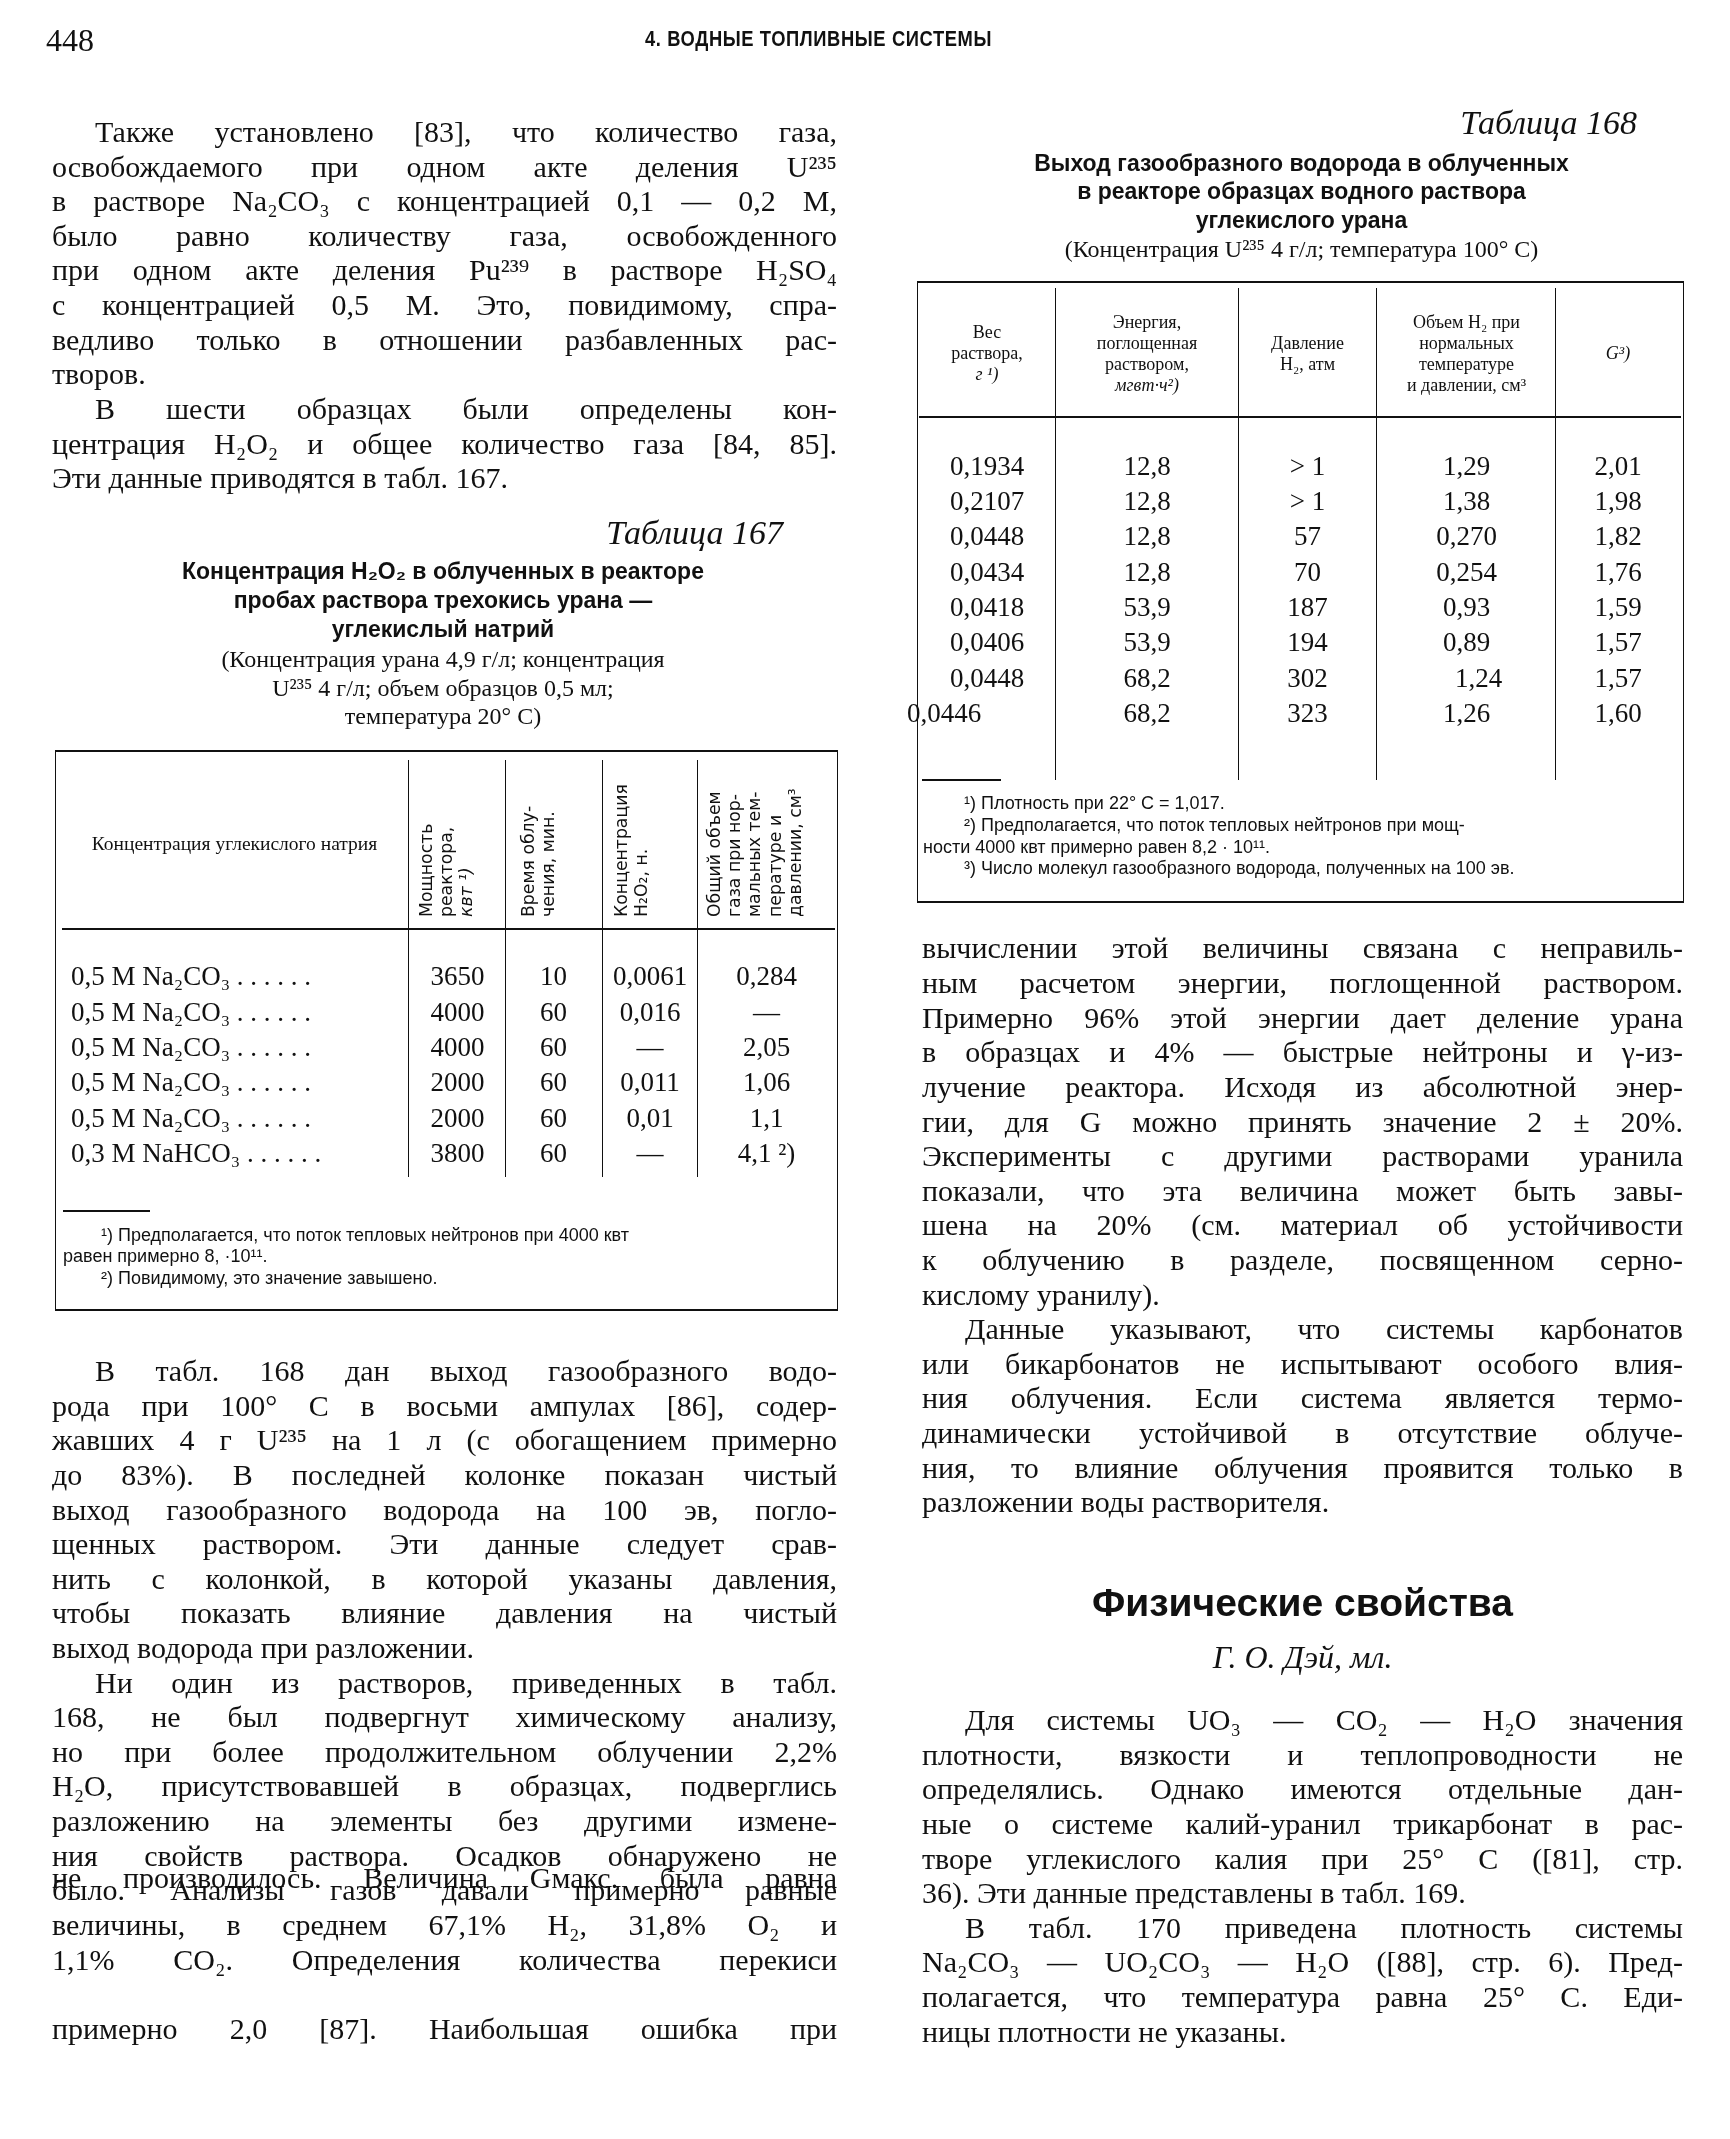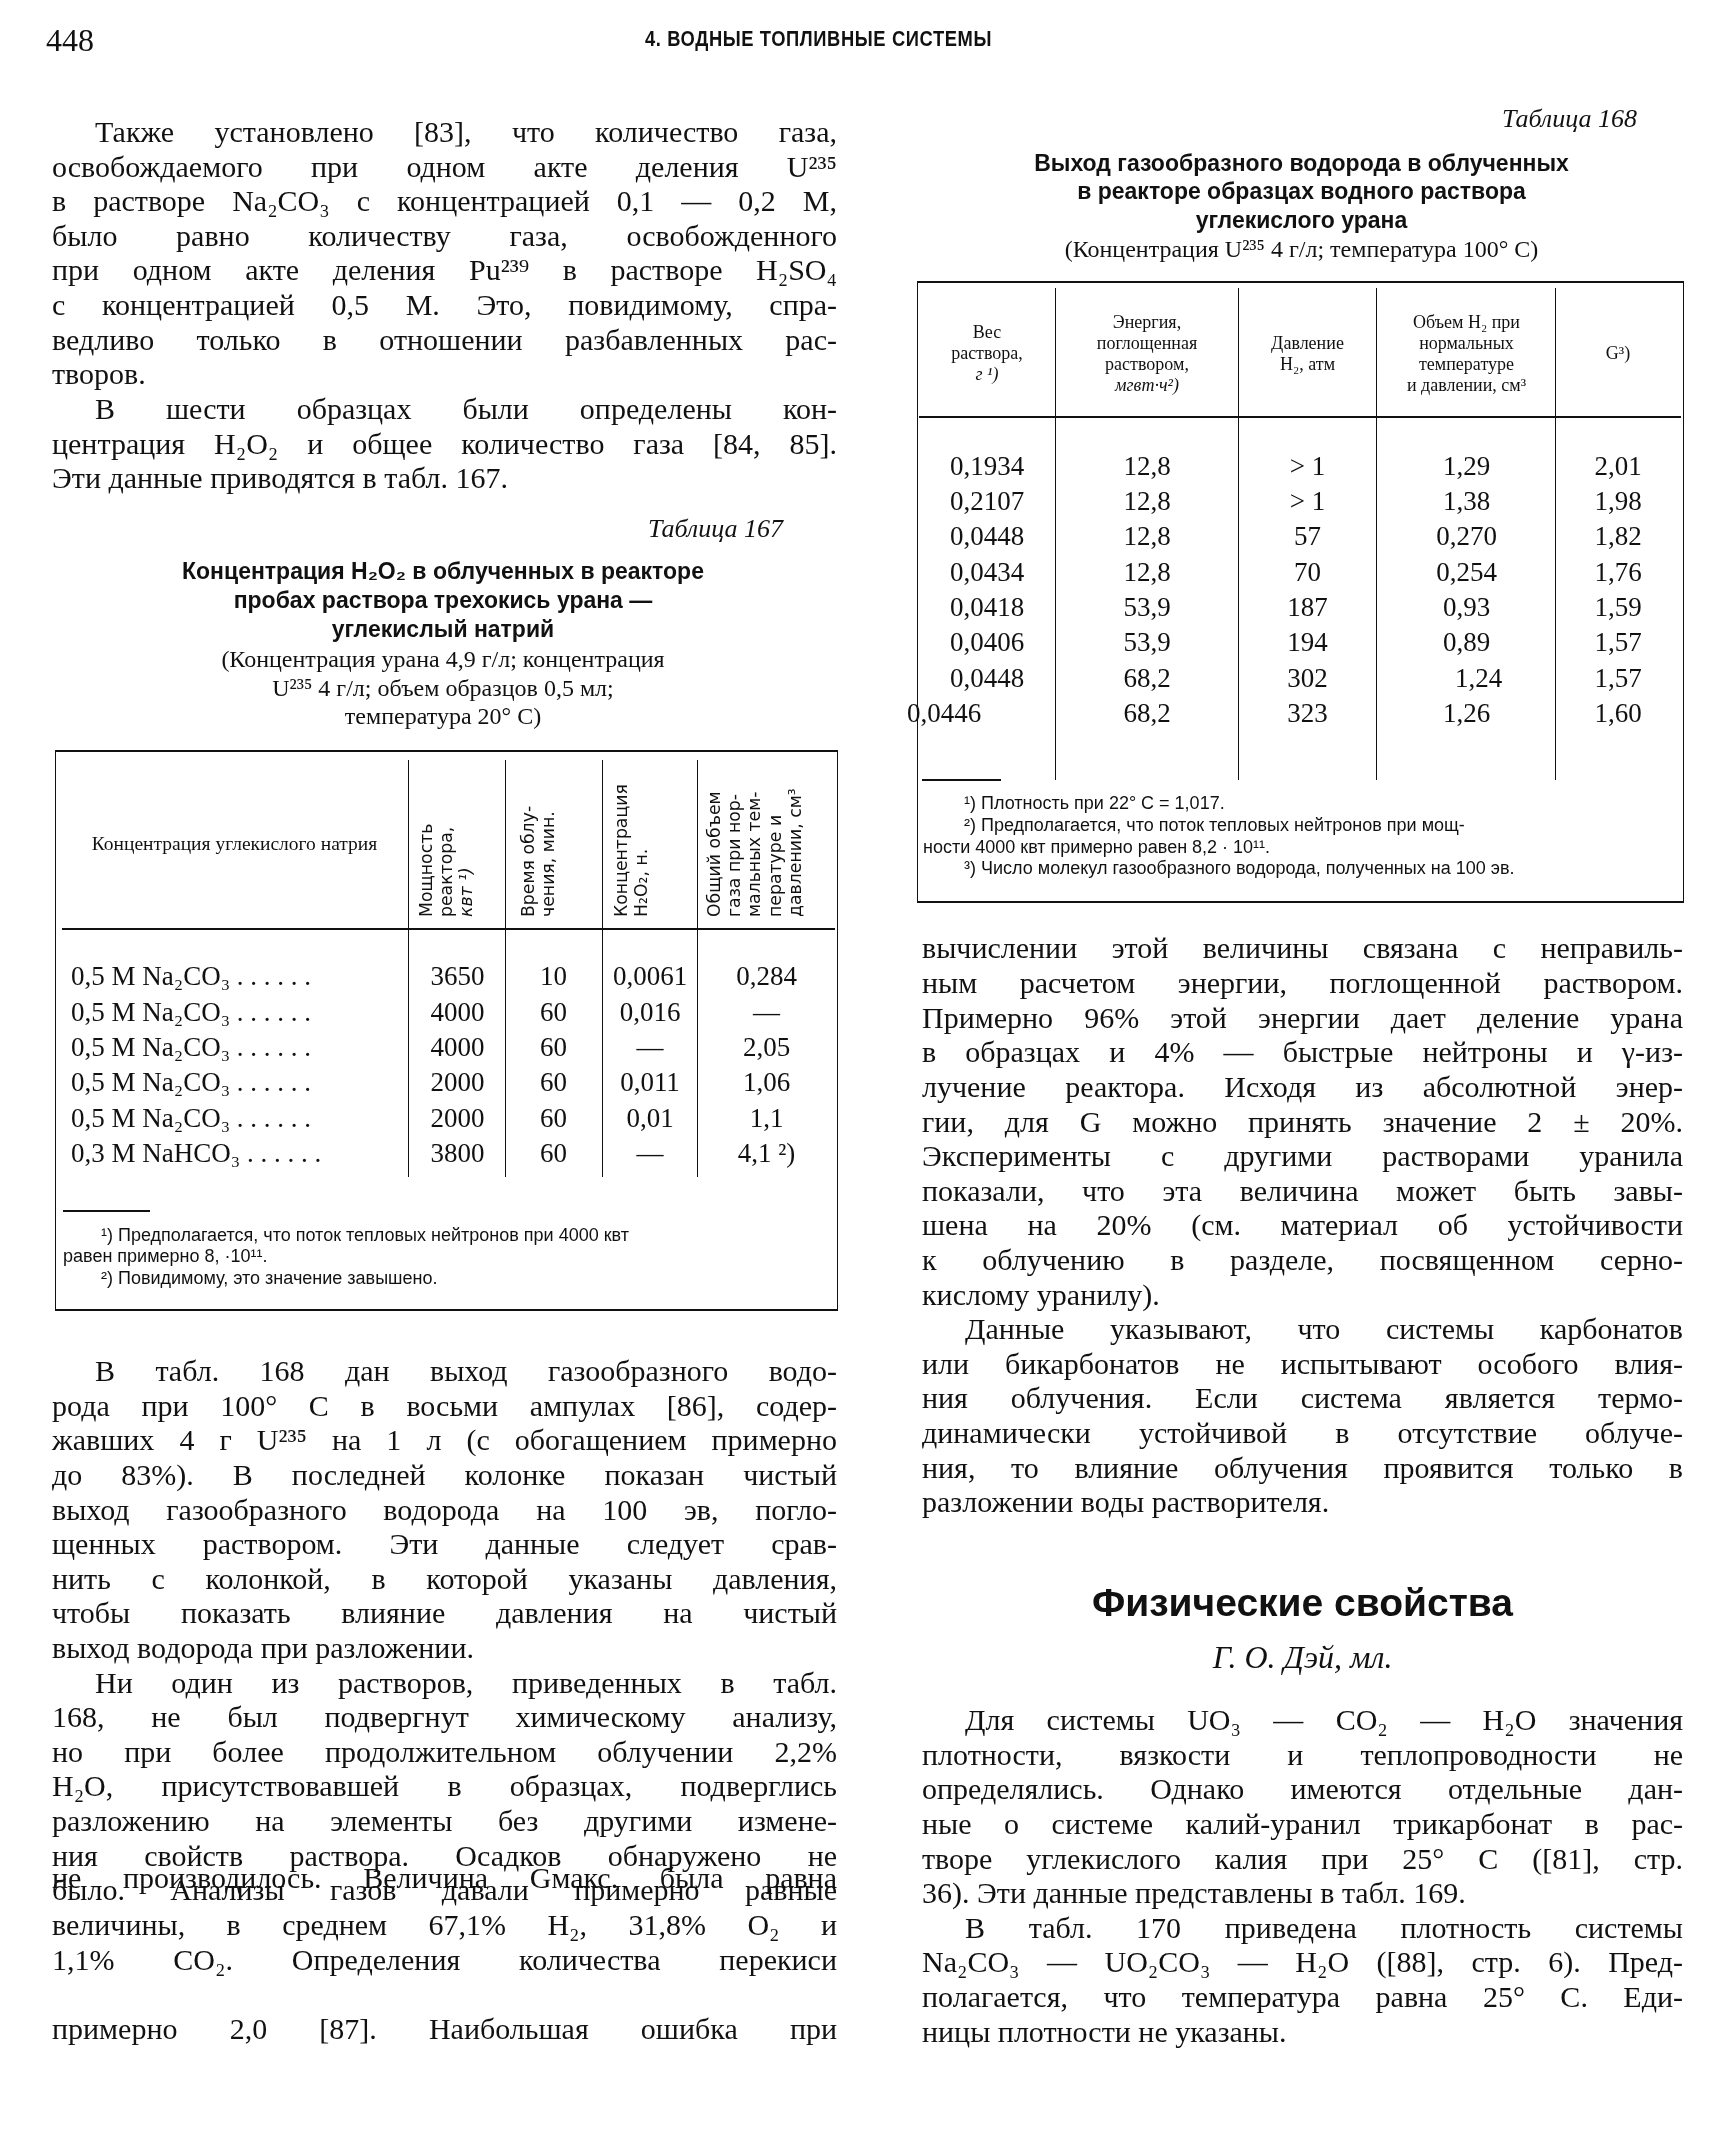--- a/index.html
+++ b/index.html
@@ -6,21 +6,21 @@
   body { width:1731px; height:2140px; position:relative; overflow:hidden;
          font-family:"Liberation Serif","DejaVu Serif",serif; color:#111; }
   .abs { position:absolute; }
   .pagenum { left:46px; top:21.6px; font-size:32px; }
   .runhead { left:645px; top:26px; font-size:21.6px; font-weight:bold; letter-spacing:0.7px; font-family:"Liberation Sans","DejaVu Sans",sans-serif; transform:scaleX(0.85); transform-origin:left; }
   .line { position:absolute; font-size:30px; line-height:35px; white-space:nowrap; text-align:justify; text-align-last:justify; }
   .line.last { text-align-last:left; }
   .L { left:52px; width:785px; }
   .R { left:922px; width:761px; }
   .ind { padding-left:43px; box-sizing:border-box; }
-  .tcap { position:absolute; font-style:italic; font-size:26px; }
+  .tcap { position:absolute; font-style:italic; font-size:34px; }
   .ttitle { position:absolute; text-align:center; font-weight:bold; font-size:23px; line-height:29px; font-family:"Liberation Sans","DejaVu Sans",sans-serif; }
   .tsub { position:absolute; text-align:center; font-size:24px; line-height:29px; }
   .tbox { position:absolute; border-top:2.9px solid #111; border-bottom:2.9px solid #111; border-left:1.4px solid #111; border-right:1.4px solid #111; box-sizing:border-box; }
   .hrule { position:absolute; height:2.2px; background:#111; }
   .vrule { position:absolute; width:1.4px; background:#111; }
   .cell { position:absolute; font-size:27px; line-height:35px; text-align:center; white-space:nowrap; }
   .hcell { position:absolute; font-size:18px; line-height:21px; text-align:center; display:flex; align-items:center; justify-content:center; }
   .vhead { position:absolute; font-size:17.3px; line-height:19.5px; font-family:"DejaVu Sans",sans-serif; transform:rotate(-90deg); transform-origin:top left; white-space:nowrap; }
   .fn { position:absolute; font-size:18px; line-height:21.6px; font-family:"Liberation Sans","DejaVu Sans",sans-serif; }
   .fnrule { position:absolute; height:2.2px; background:#111; }
@@ -190,21 +190,21 @@
   <div class="hcell" style="left:1239px; top:296px; width:137px; height:115px; flex-direction:column;">
     <div>Давление</div>
     <div>H₂, атм</div>
   </div>
   <div class="hcell" style="left:1378px; top:296px; width:177px; height:115px; flex-direction:column;">
     <div>Объем H₂ при</div>
     <div>нормальных</div>
     <div>температуре</div>
     <div>и давлении, см³</div>
   </div>
-  <div class="hcell" style="left:1556px; top:296px; width:124px; height:115px; ">G³)</div>
+  <div class="hcell" style="left:1556px; top:296px; width:124px; height:115px; font-style:italic;">G³)</div>
 
   <div>
     <div class="cell" style="left:919px; top:449px; width:136px;">0,1934</div>
     <div class="cell" style="left:1057px; top:449px; width:180px;">12,8</div>
     <div class="cell" style="left:1239px; top:449px; width:137px;">&gt; 1</div>
     <div class="cell" style="left:1378px; top:449px; width:177px;">1,29</div>
     <div class="cell" style="left:1556px; top:449px; width:124px;">2,01</div>
   </div>
   <div>
     <div class="cell" style="left:919px; top:484px; width:136px;">0,2107</div>

